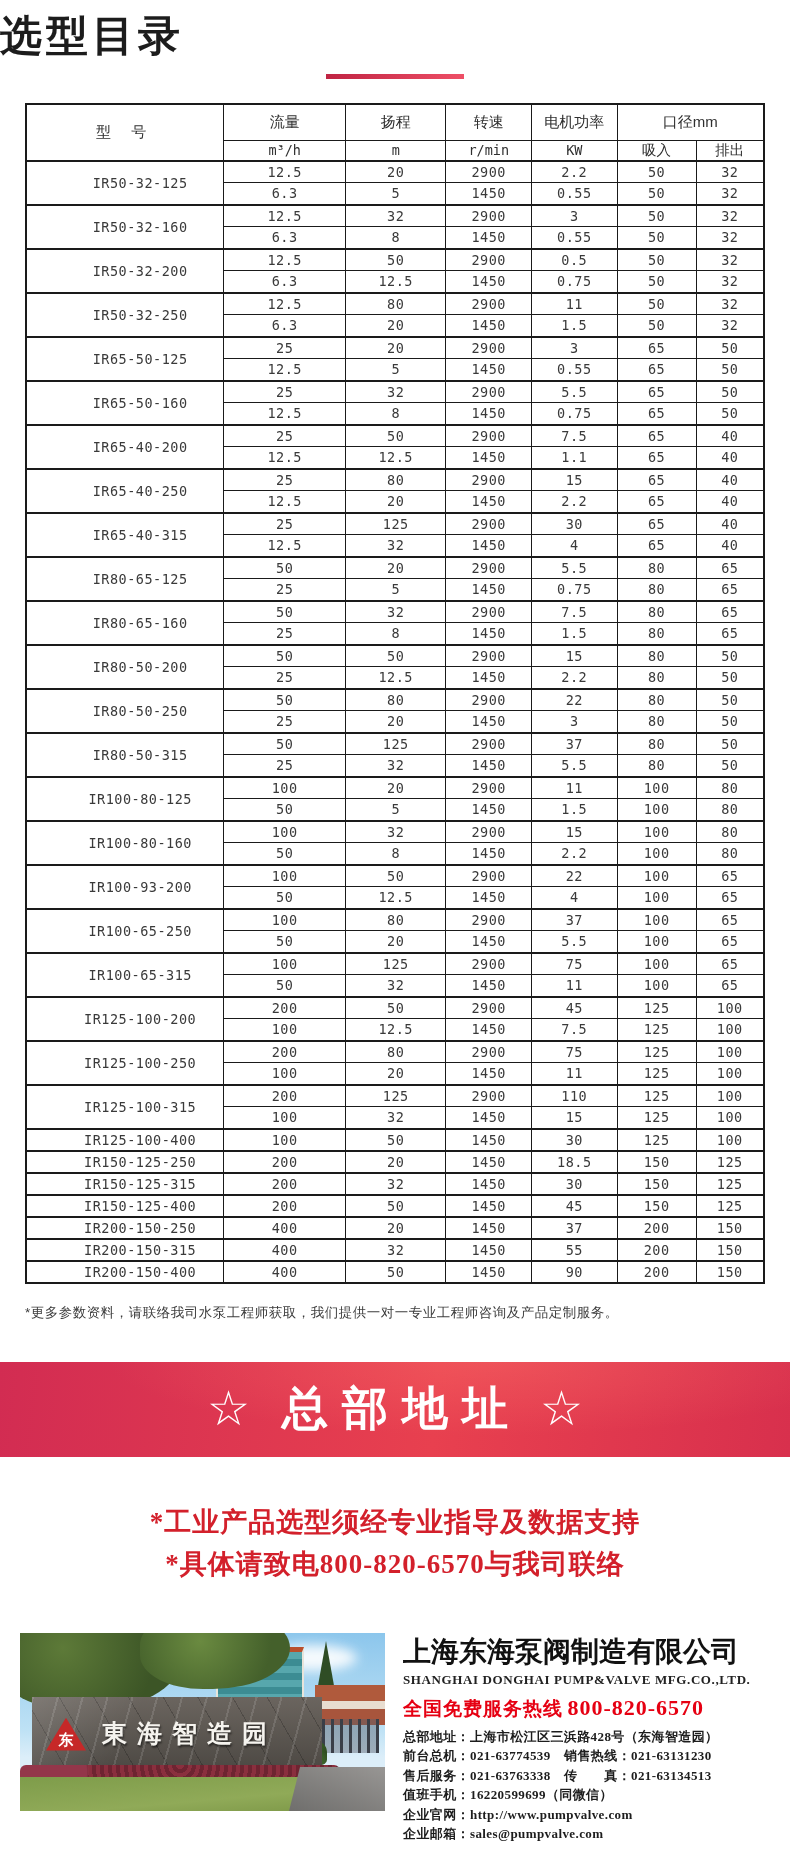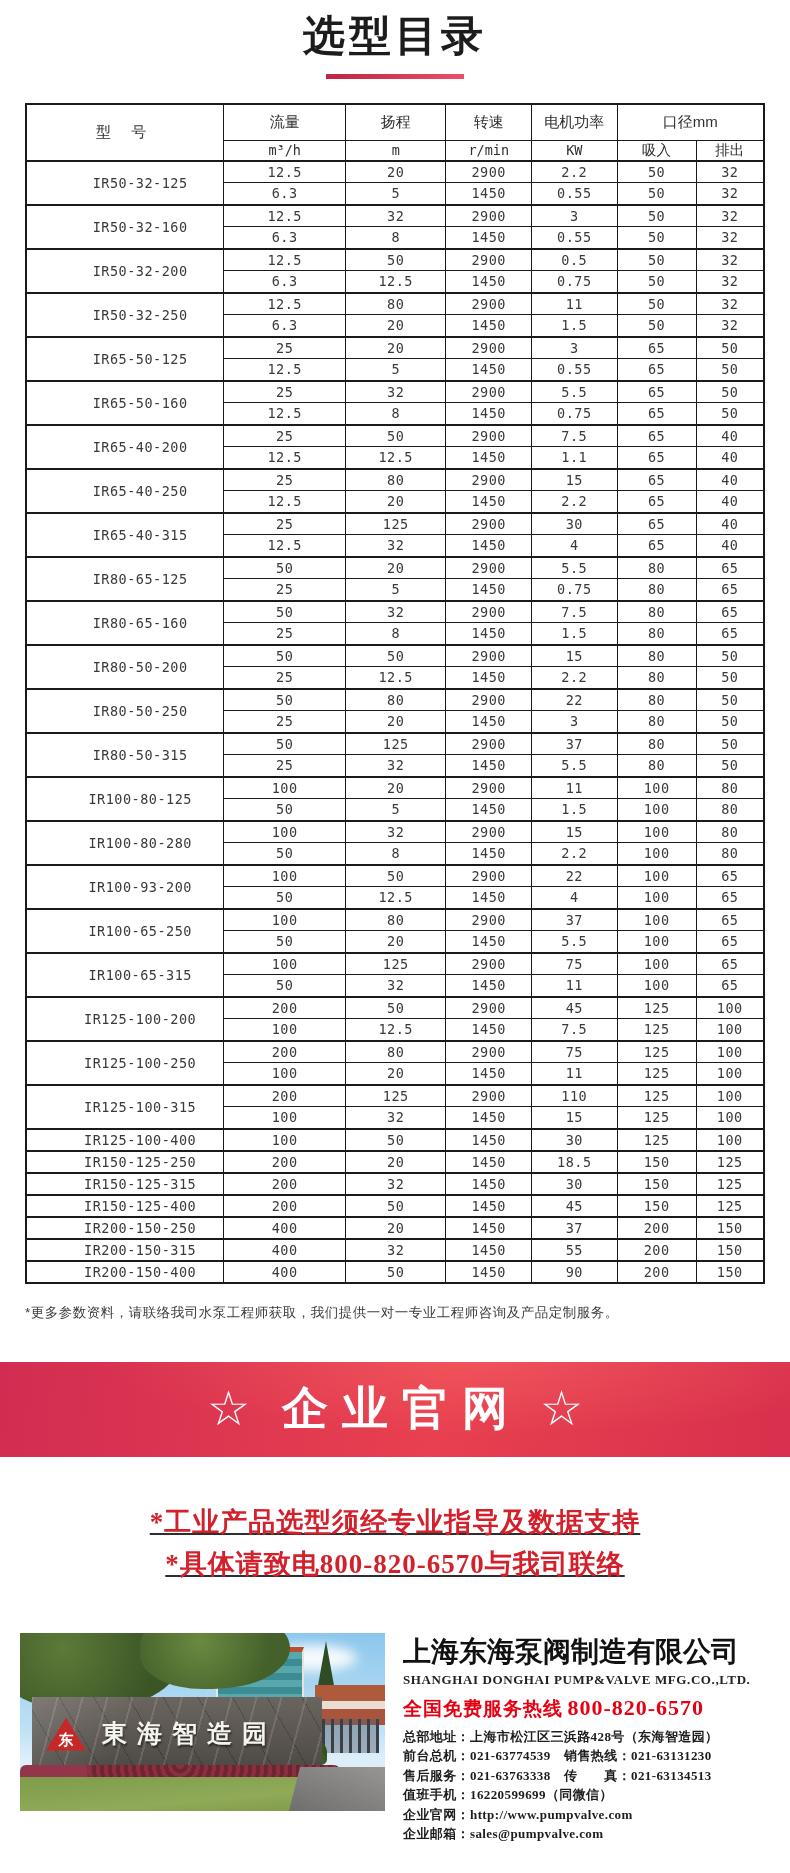--- a/index.html
+++ b/index.html
@@ -5,21 +5,21 @@
   * { box-sizing: border-box; }
   html,body { margin:0; padding:0; }
   body {
     width:790px; height:1873px; overflow:hidden;
     background:#ffffff;
     font-family:"Liberation Sans", sans-serif;
     color:#2e2e2e;
   }
 
   
-  .title-wrap { text-align:center; padding-top:10px; }
+  .title-wrap { padding-top:10px; }
   .page-title {
     font-size:42px; font-weight:bold; color:#1c1c1c;
     letter-spacing:4px; margin:0; line-height:52px;
   }
   .title-underline {
     width:138px; height:5px; margin:12px auto 0;
     background:linear-gradient(90deg,#c02443,#ee4f66);
   }
 
   
@@ -58,21 +58,21 @@
       linear-gradient(96deg,#d22c52 0%,#e8404f 55%,#d8304d 100%);
     display:flex; align-items:center; justify-content:center;
     color:#ffffff;
   }
   .order-banner .star { font-size:48px; line-height:1; margin:0 18px; font-weight:normal; }
   .order-banner .banner-title {
     font-size:46px; font-weight:bold; letter-spacing:14px; text-indent:14px;
   }
 
   
-  .notice { margin-top:44px; text-align:center;text-decoration:underline; }
+  .notice { margin-top:44px; text-align:center; }
   .notice-line {
     font-family:"Liberation Serif", serif;
     font-weight:bold; color:#d3202b; font-size:27px; line-height:42px;
     letter-spacing:1px;
   }
 
   
   .footer { display:flex; margin-top:48px; padding:0 20px; gap:18px; }
 
   
@@ -433,21 +433,21 @@
         </tr>
         <tr>
           <td>50</td>
           <td>5</td>
           <td>1450</td>
           <td>1.5</td>
           <td>100</td>
           <td>80</td>
         </tr>
         <tr class="group-start">
-          <td class="model-cell" rowspan="2">IR100-80-280</td>
+          <td class="model-cell" rowspan="2">IR100-80-160</td>
           <td>100</td>
           <td>32</td>
           <td>2900</td>
           <td>15</td>
           <td>100</td>
           <td>80</td>
         </tr>
         <tr>
           <td>50</td>
           <td>8</td>
@@ -622,21 +622,21 @@
           <td>150</td>
         </tr>
       </tbody>
   </table>
 </div>
 
 <div class="foot-note">*更多参数资料，请联络我司水泵工程师获取，我们提供一对一专业工程师咨询及产品定制服务。</div>
 
 <div class="order-banner">
   <span class="star">☆</span>
-  <span class="banner-title">企业官网</span>
+  <span class="banner-title">总部地址</span>
   <span class="star">☆</span>
 </div>
 
 <div class="notice">
   <div class="notice-line">*工业产品选型须经专业指导及数据支持</div>
   <div class="notice-line">*具体请致电800-820-6570与我司联络</div>
 </div>
 
 <div class="footer">
 

